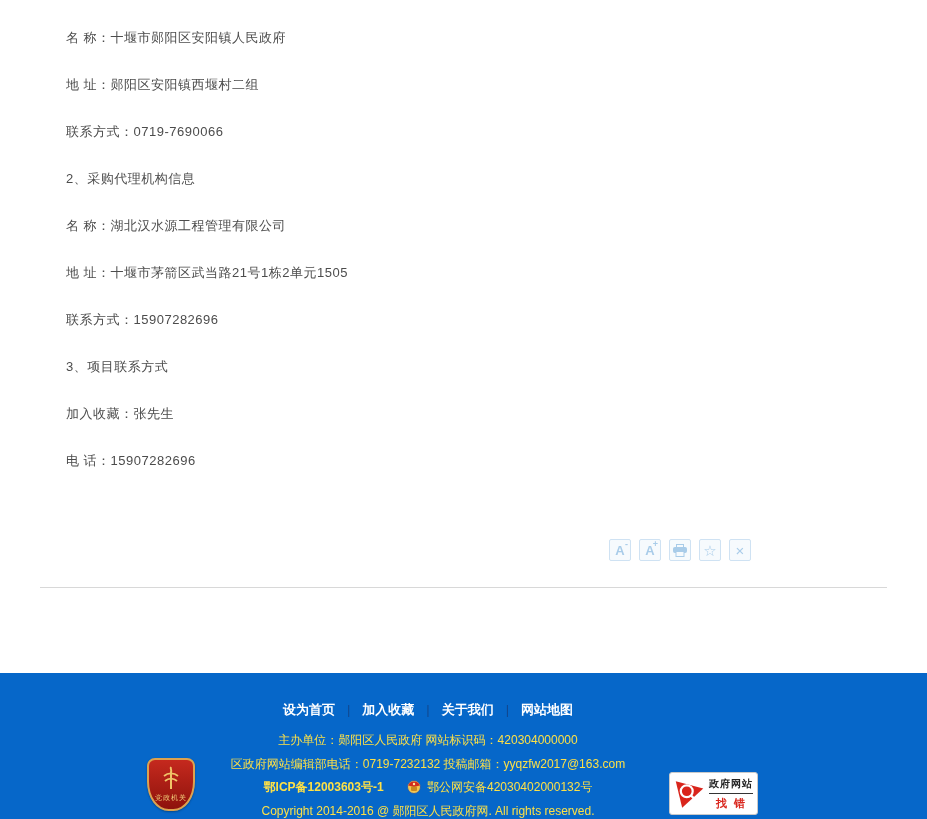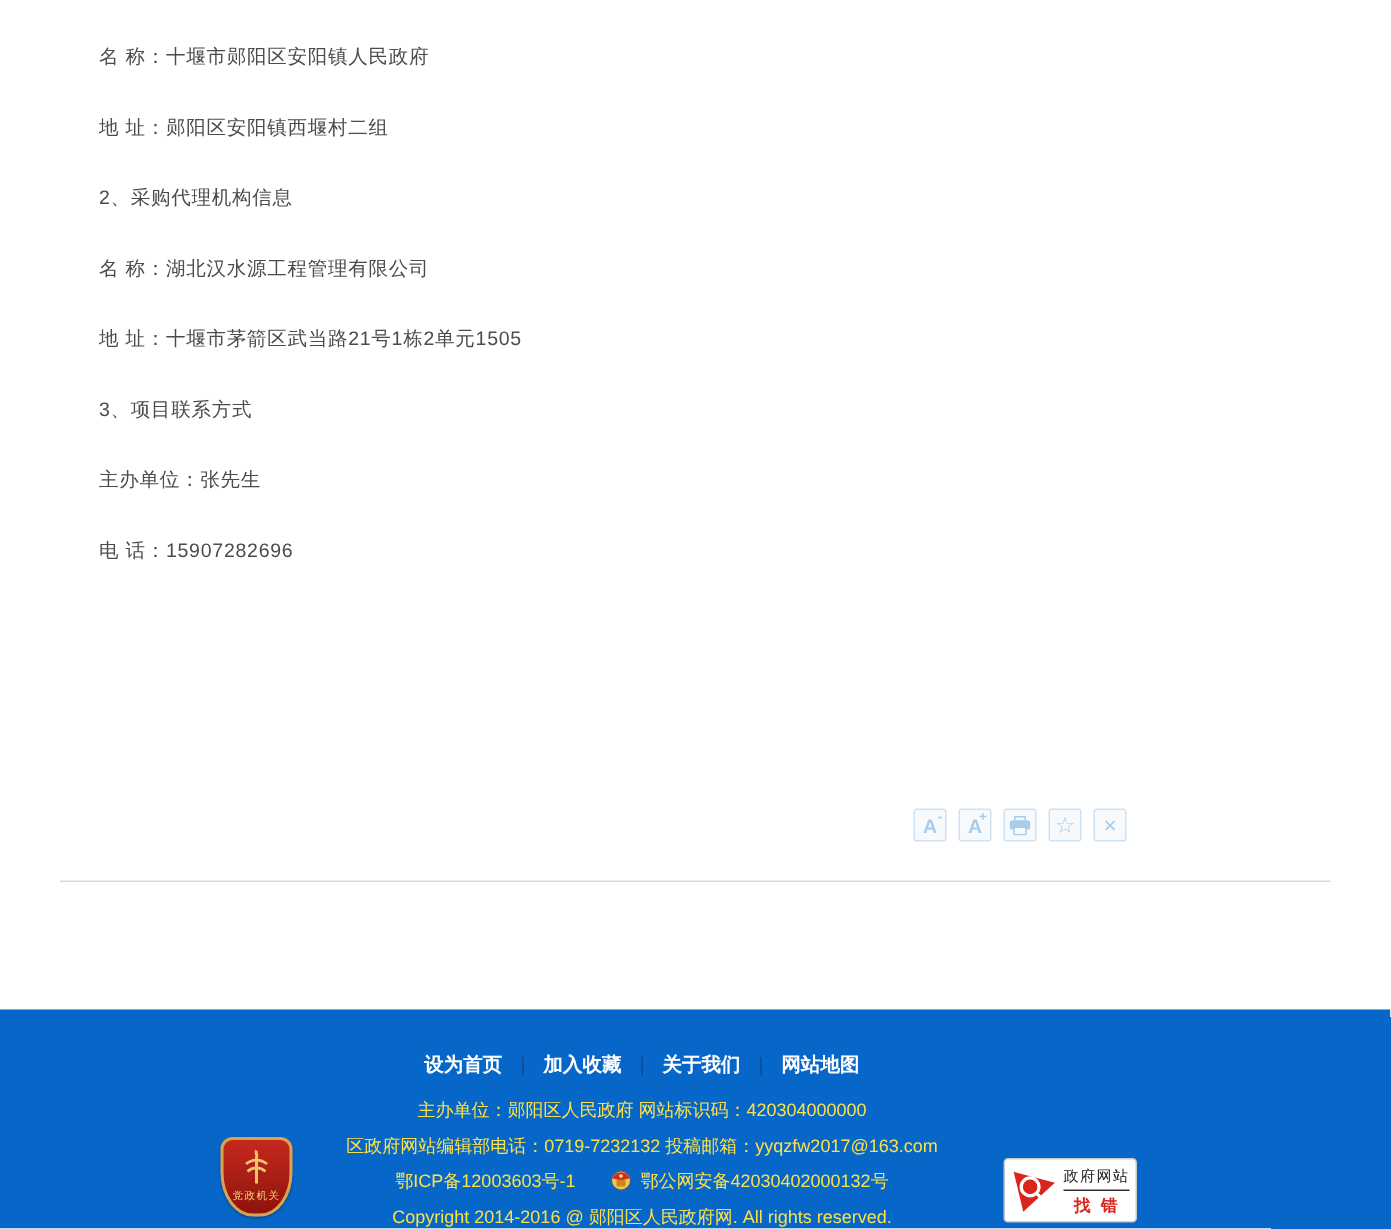--- a/index.html
+++ b/index.html
@@ -49,21 +49,21 @@
     width: 927px; height: 182px;
     background: #0667c9;
     color: #ffffff;
   }
   .fmid { position: absolute; left: 0; top: 0; width: 856px; text-align: center; }
   .flinks { padding-top: 28px; font-size: 13px; font-weight: 600; height: 44px; }
   .flink { color: #ffffff; margin: 0 12px; cursor: pointer; }
   .fsep { color: #11488f; font-weight: normal; }
   .frow { font-size: 12px; line-height: 23.5px; color: #fde047; }
   .frow.first { margin-top: 12px; }
-  .beian-icp { margin-right: 20px; cursor: pointer; }
+  .beian-icp { margin-right: 20px; cursor: pointer; font-weight: bold; }
   .police-wrap { cursor: pointer; display: inline-flex; align-items: center; gap: 6px; vertical-align: middle; }
   .police-wrap svg { display: block; }
   
   .emblem {
     position: absolute; left: 147px; top: 85px;
     width: 48px; height: 53px;
     cursor: pointer;
   }
   .emblem-shield {
     width: 48px; height: 53px;
@@ -86,44 +86,46 @@
     background: #ffffff;
     border: 1px solid #c9c9c9;
     border-radius: 3px;
     display: flex; align-items: center;
     padding: 3px 4px 3px 3px;
     cursor: pointer;
   }
   .finder svg { display: block; flex: 0 0 auto; }
   .finder-text { flex: 1; margin-left: 3px; }
   .finder-title {
-    font-size: 10px; font-weight: normal; color: #222;
+    font-size: 10px; font-weight: bold; color: #222;
     letter-spacing: 1px; text-align: center;
     padding-bottom: 2px; border-bottom: 1px solid #333;
   }
   .finder-action {
     font-size: 11px; font-weight: bold; color: #d9251c;
     letter-spacing: 7px; text-align: left;
     padding-left: 7px; margin-top: 2px;
   }
 </style>
 </head>
 <body>
 
 <div class="screen">
 
   <main class="article">
     <div class="article-inner">
       <p>名 称：十堰市郧阳区安阳镇人民政府</p>
       <p>地 址：郧阳区安阳镇西堰村二组</p>
+      <p>联系方式：0719-7690066</p>
       <p>2、采购代理机构信息</p>
       <p>名 称：湖北汉水源工程管理有限公司</p>
       <p>地 址：十堰市茅箭区武当路21号1栋2单元1505</p>
+      <p>联系方式：15907282696</p>
       <p>3、项目联系方式</p>
-      <p>主办单位：张先生</p>
+      <p>加入收藏：张先生</p>
       <p>电 话：15907282696</p>
     </div>
 
     <div class="tools">
       <button class="tool">
         <span>A</span>
         <span class="sign">-</span>
       </button>
       <button class="tool">
         <span>A</span>

